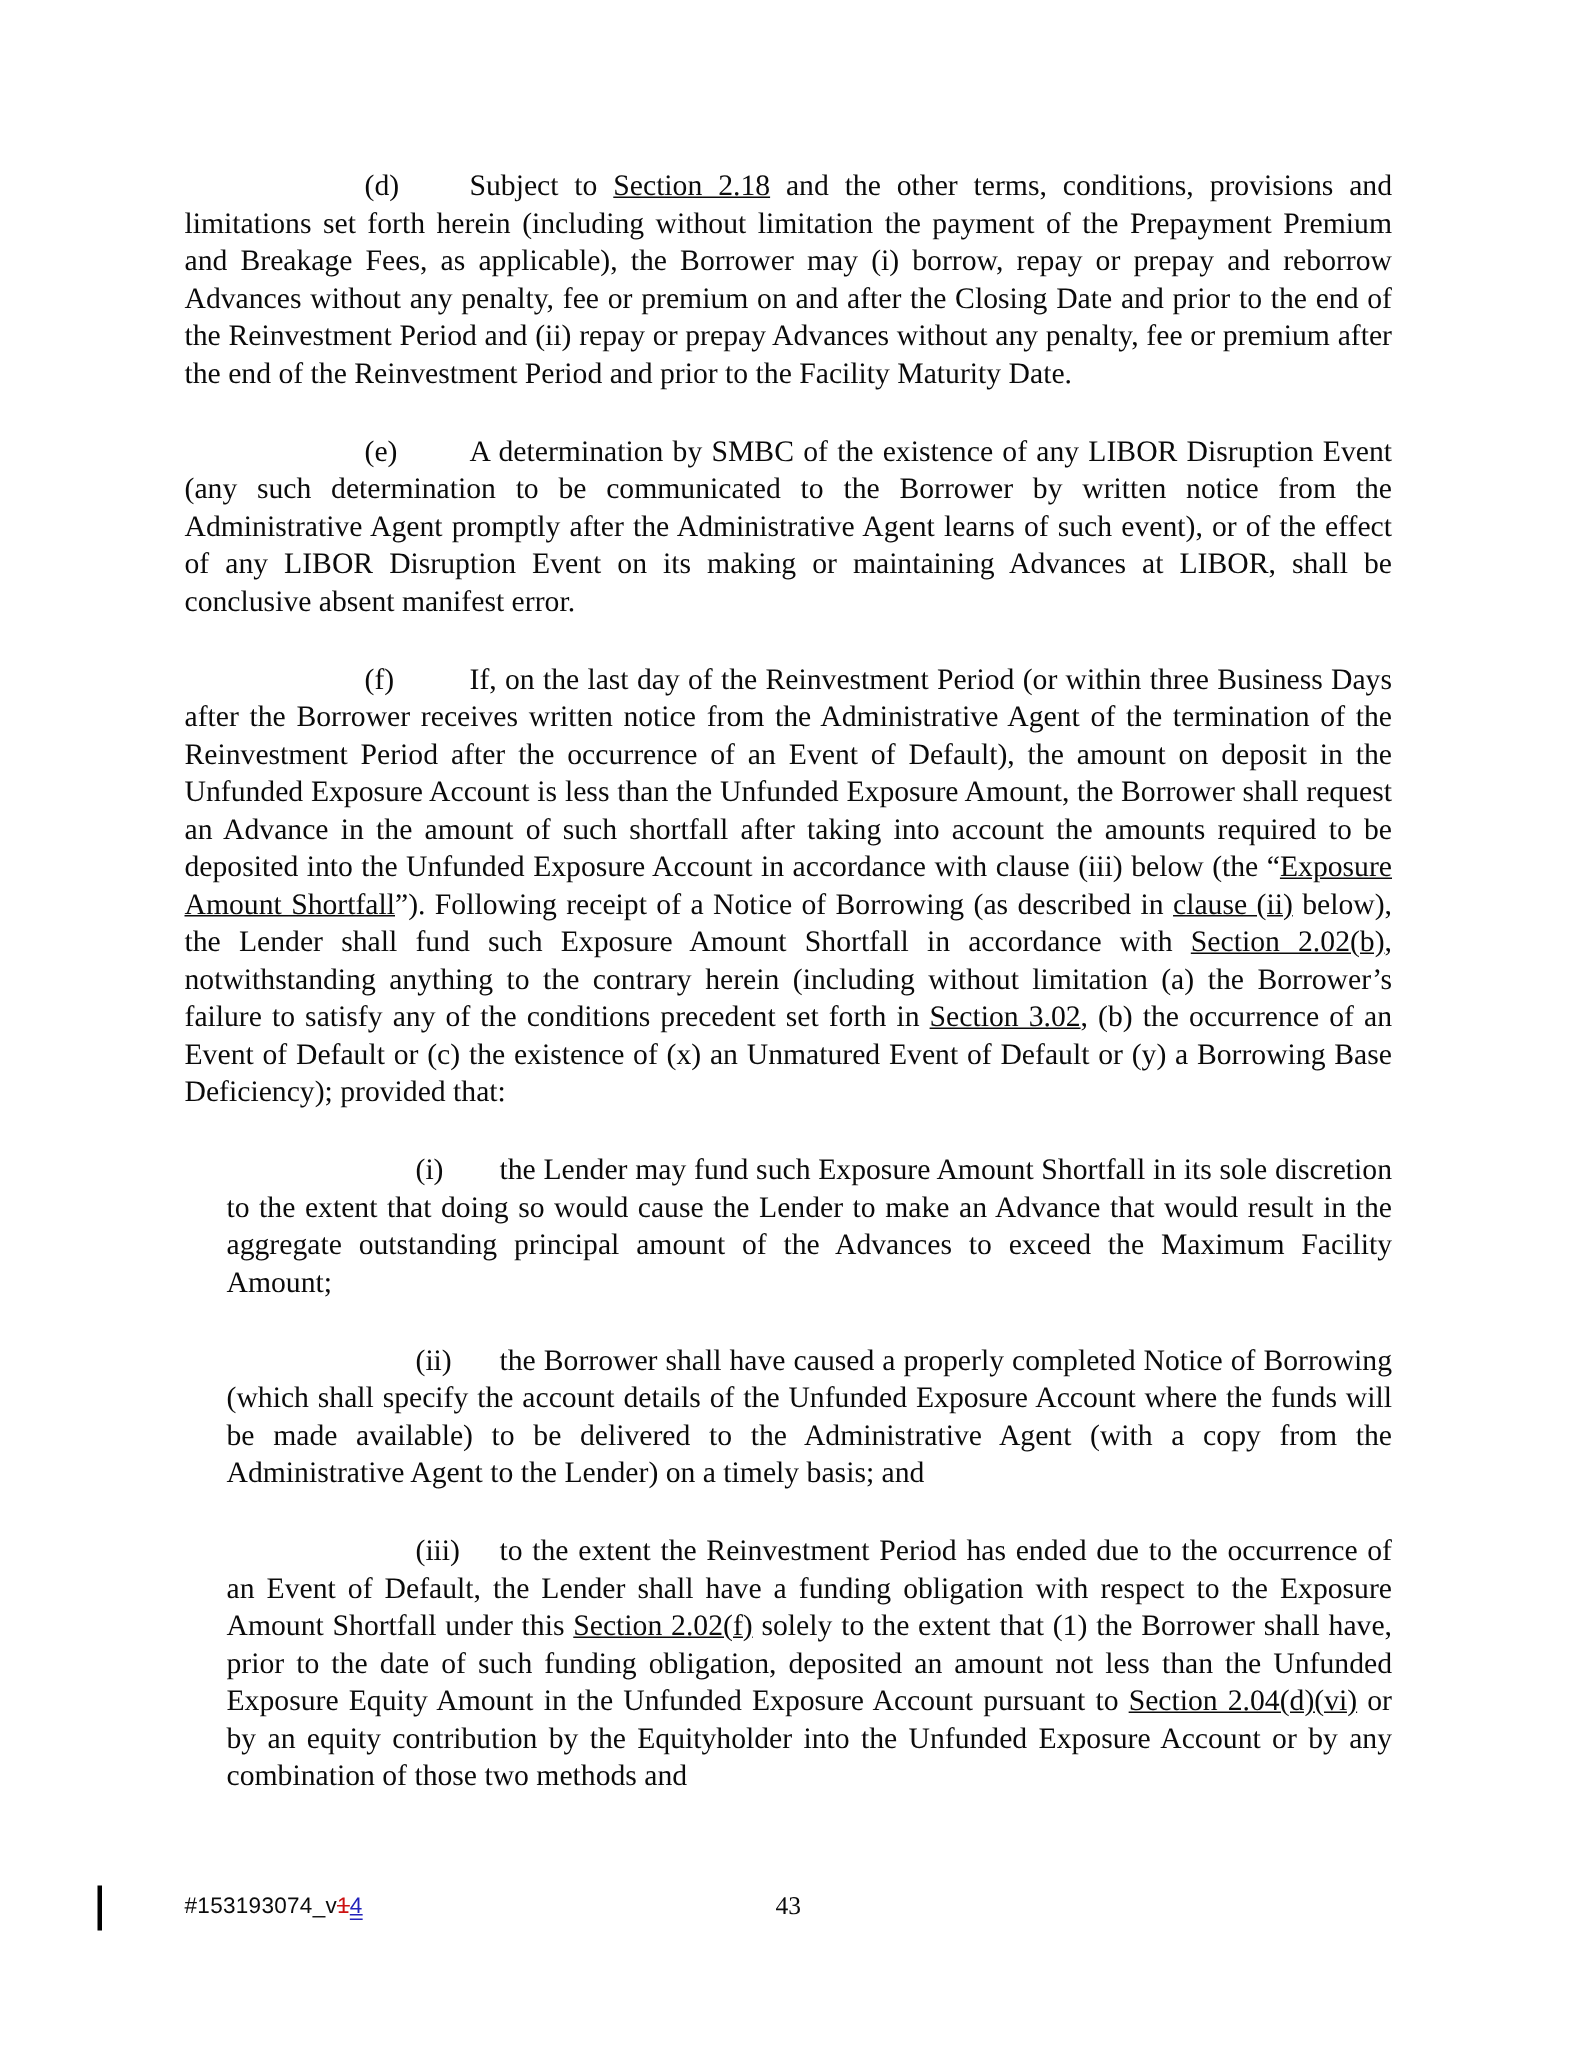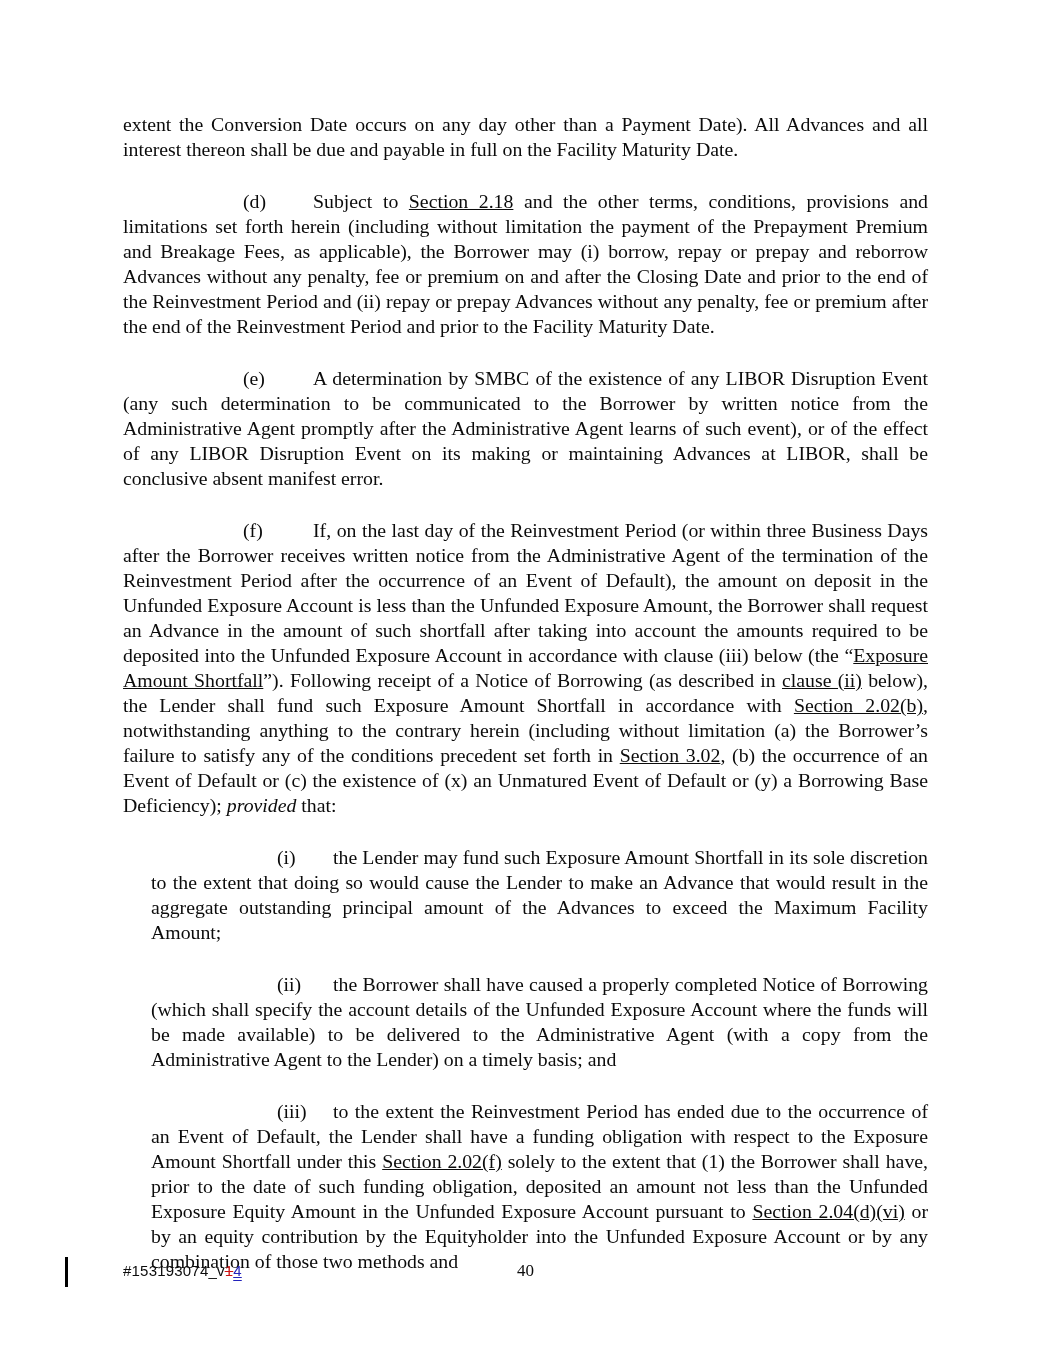--- a/index.html
+++ b/index.html
@@ -30,21 +30,21 @@
   p.para{margin:0 0 27px 0;}
   p.para:last-child{margin-bottom:0;font-family:Liberation Serif, serif;}
   p.para.sub{margin-left:28px;}
   .findent{display:inline-block;height:1px;}
   .findent.letter{width:120px;}
   .findent.sub{width:126px;}
   .plabel{display:inline-block;}
   .plabel.letter{width:70px;}
   .plabel.sub{width:56px;}
   .run.u{text-decoration:underline;}
-  .run.i{font-style:italic;}
+  .run.i{}
   .footer{
     position:absolute;
     left:0;top:1255px;
     width:1055px;height:40px;
   }
   .change-bar{
     position:absolute;
     left:65px;top:2px;
     width:2.5px;height:30px;
     background:#000;
@@ -73,28 +73,27 @@
     text-align:center;
     font-size:17px;
   }
 </style>
 </head>
 <body>
 
 <div class="page">
 
   <div class="doc-body" id="doc-body">
-      <p class="para plain"><span class="run">extent the Conversion Date occurs on any day other than a Payment Date).  All Advances and all interest thereon shall be due and payable in full on the Facility Maturity Date.</span></p>
       <p class="para letter"><span class="findent letter"></span><span class="plabel letter">(d)</span><span class="run">Subject to </span><span class="run u">Section 2.18</span><span class="run"> and the other terms, conditions, provisions and limitations set forth herein (including without limitation the payment of the Prepayment Premium and Breakage Fees, as applicable), the Borrower may (i) borrow, repay or prepay and reborrow Advances without any penalty, fee or premium on and after the Closing Date and prior to the end of the Reinvestment Period and (ii) repay or prepay Advances without any penalty, fee or premium after the end of the Reinvestment Period and prior to the Facility Maturity Date.</span></p>
       <p class="para letter"><span class="findent letter"></span><span class="plabel letter">(e)</span><span class="run">A determination by SMBC of the existence of any LIBOR Disruption Event (any such determination to be communicated to the Borrower by written notice from the Administrative Agent promptly after the Administrative Agent learns of such event), or of the effect of any LIBOR Disruption Event on its making or maintaining Advances at LIBOR, shall be conclusive absent manifest error.</span></p>
       <p class="para letter"><span class="findent letter"></span><span class="plabel letter">(f)</span><span class="run">If, on the last day of the Reinvestment Period (or within three Business Days after the Borrower receives written notice from the Administrative Agent of the termination of the Reinvestment Period after the occurrence of an Event of Default), the amount on deposit in the Unfunded Exposure Account is less than the Unfunded Exposure Amount, the Borrower shall request an Advance in the amount of such shortfall after taking into account the amounts required to be deposited into the Unfunded Exposure Account in accordance with clause (iii) below (the “</span><span class="run u">Exposure Amount Shortfall</span><span class="run">”).  Following receipt of a Notice of Borrowing (as described in </span><span class="run u">clause (ii)</span><span class="run"> below), the Lender shall fund such Exposure Amount Shortfall in accordance with </span><span class="run u">Section 2.02(b)</span><span class="run">, notwithstanding anything to the contrary herein (including without limitation (a) the Borrower’s failure to satisfy any of the conditions precedent set forth in </span><span class="run u">Section 3.02</span><span class="run">, (b) the occurrence of an Event of Default or (c) the existence of (x) an Unmatured Event of Default or (y) a Borrowing Base Deficiency); </span><span class="run i">provided</span><span class="run"> that:</span></p>
       <p class="para sub"><span class="findent sub"></span><span class="plabel sub">(i)</span><span class="run">the Lender may fund such Exposure Amount Shortfall in its sole discretion to the extent that doing so would cause the Lender to make an Advance that would result in the aggregate outstanding principal amount of the Advances to exceed the Maximum Facility Amount;</span></p>
       <p class="para sub"><span class="findent sub"></span><span class="plabel sub">(ii)</span><span class="run">the Borrower shall have caused a properly completed Notice of Borrowing (which shall specify the account details of the Unfunded Exposure Account where the funds will be made available) to be delivered to the Administrative Agent (with a copy from the Administrative Agent to the Lender) on a timely basis; and</span></p>
       <p class="para sub"><span class="findent sub"></span><span class="plabel sub">(iii)</span><span class="run">to the extent the Reinvestment Period has ended due to the occurrence of an Event of Default, the Lender shall have a funding obligation with respect to the Exposure Amount Shortfall under this </span><span class="run u">Section 2.02(f)</span><span class="run"> solely to the extent that (1) the Borrower shall have, prior to the date of such funding obligation, deposited an amount not less than the Unfunded Exposure Equity Amount in the Unfunded Exposure Account pursuant to </span><span class="run u">Section 2.04(d)(vi)</span><span class="run"> or by an equity contribution by the Equityholder into the Unfunded Exposure Account or by any combination of those two methods and</span></p>
     </div>
 
   <div class="footer">
     <div class="change-bar"></div>
     <div class="doc-id"><span>#153193074_v</span><span class="del">1</span><span class="ins">4</span></div>
-    <div class="page-number">40</div>
+    <div class="page-number">43</div>
   </div>
 
 </div>
 
 </body></html>

